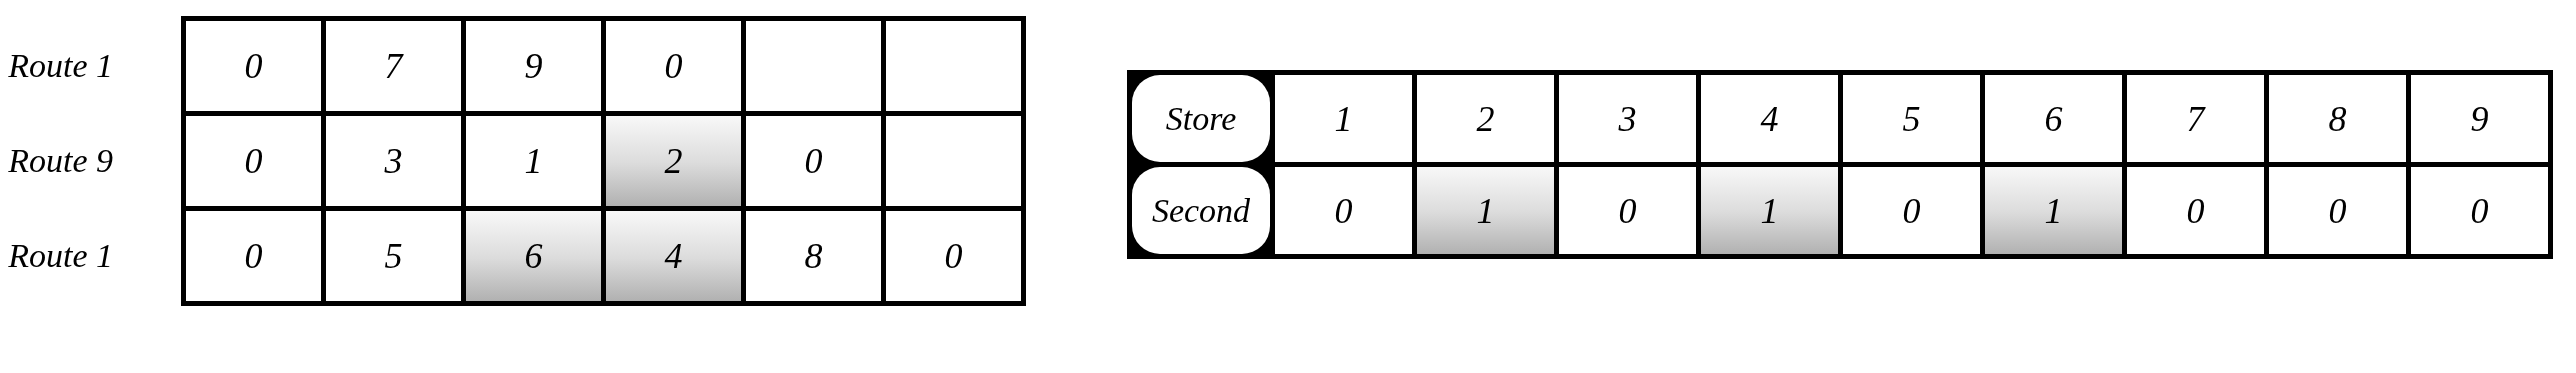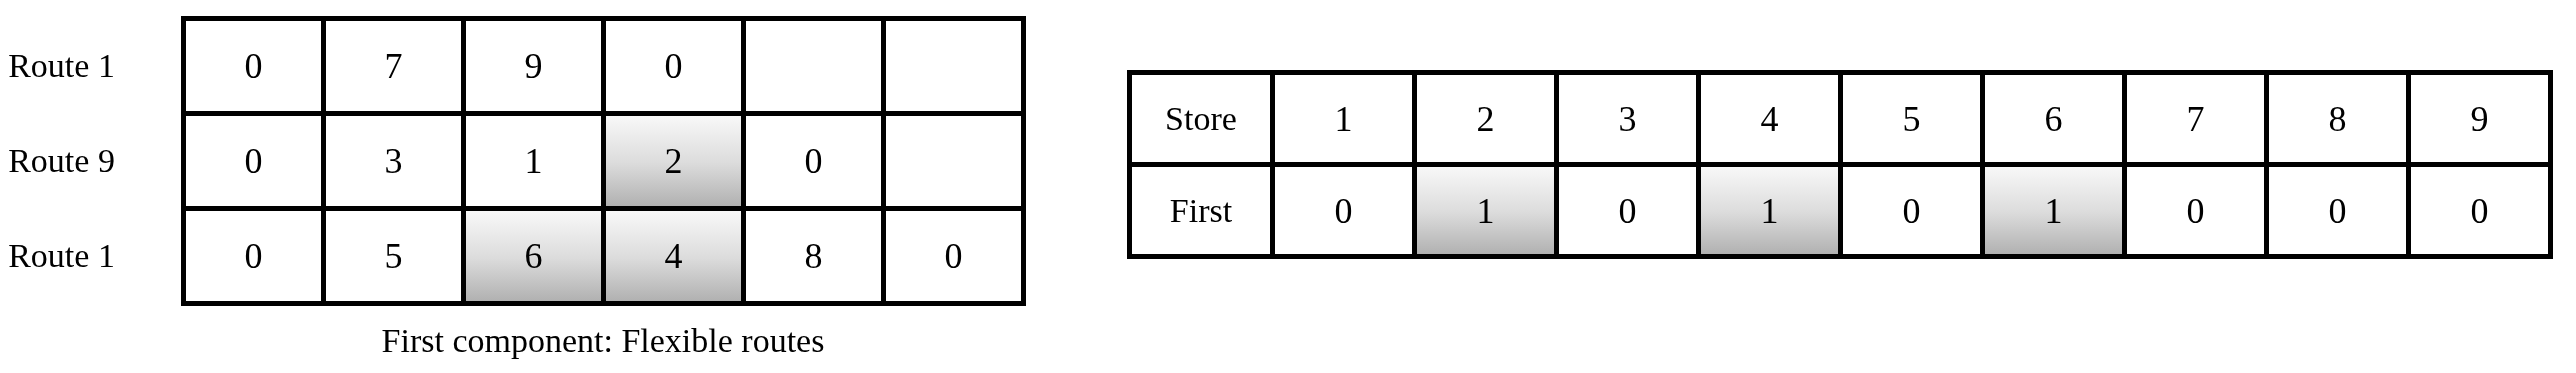--- a/index.html
+++ b/index.html
@@ -14,20 +14,21 @@
     overflow: hidden;
     font-family: "Liberation Serif", "DejaVu Serif", serif;
     color: #000000;
   }
   .diagram {
     position: absolute;
     top: 0;
     left: 0;
     width: 100%;
     height: 100%;
+    font-style: italic;
   }
   
   .row-labels {
     position: absolute;
     left: 0;
     top: 0;
   }
   .row-label {
     position: absolute;
     left: 8.2px;
@@ -62,20 +63,21 @@
     align-items: center;
     justify-content: center;
     font-size: 36px;
     line-height: 1;
   }
   .cell.shaded {
     background: linear-gradient(to bottom, #f8f8f8 0%, #dcdcdc 52%, #b1b1b1 100%);
   }
   .header-cell {
     font-size: 34px;
+    border-radius: 28px;
   }
   .caption {
     position: absolute;
     top: 322px;
     text-align: center;
     font-size: 34px;
     white-space: nowrap;
   }
   #left-caption {
     left: 181px;
@@ -111,34 +113,33 @@
       <div class="cell">0</div>
       <div class="cell"></div>
       <div class="cell">0</div>
       <div class="cell">5</div>
       <div class="cell shaded">6</div>
       <div class="cell shaded">4</div>
       <div class="cell">8</div>
       <div class="cell">0</div>
     </div>
 
-  <div id="left-caption" class="caption">First component: Flexible routes</div>
 
   <div id="right-table" class="grid-table">
       <div class="cell header-cell">Store</div>
       <div class="cell">1</div>
       <div class="cell">2</div>
       <div class="cell">3</div>
       <div class="cell">4</div>
       <div class="cell">5</div>
       <div class="cell">6</div>
       <div class="cell">7</div>
       <div class="cell">8</div>
       <div class="cell">9</div>
-      <div class="cell header-cell">First</div>
+      <div class="cell header-cell">Second</div>
       <div class="cell">0</div>
       <div class="cell shaded">1</div>
       <div class="cell">0</div>
       <div class="cell shaded">1</div>
       <div class="cell">0</div>
       <div class="cell shaded">1</div>
       <div class="cell">0</div>
       <div class="cell">0</div>
       <div class="cell">0</div>
     </div>

